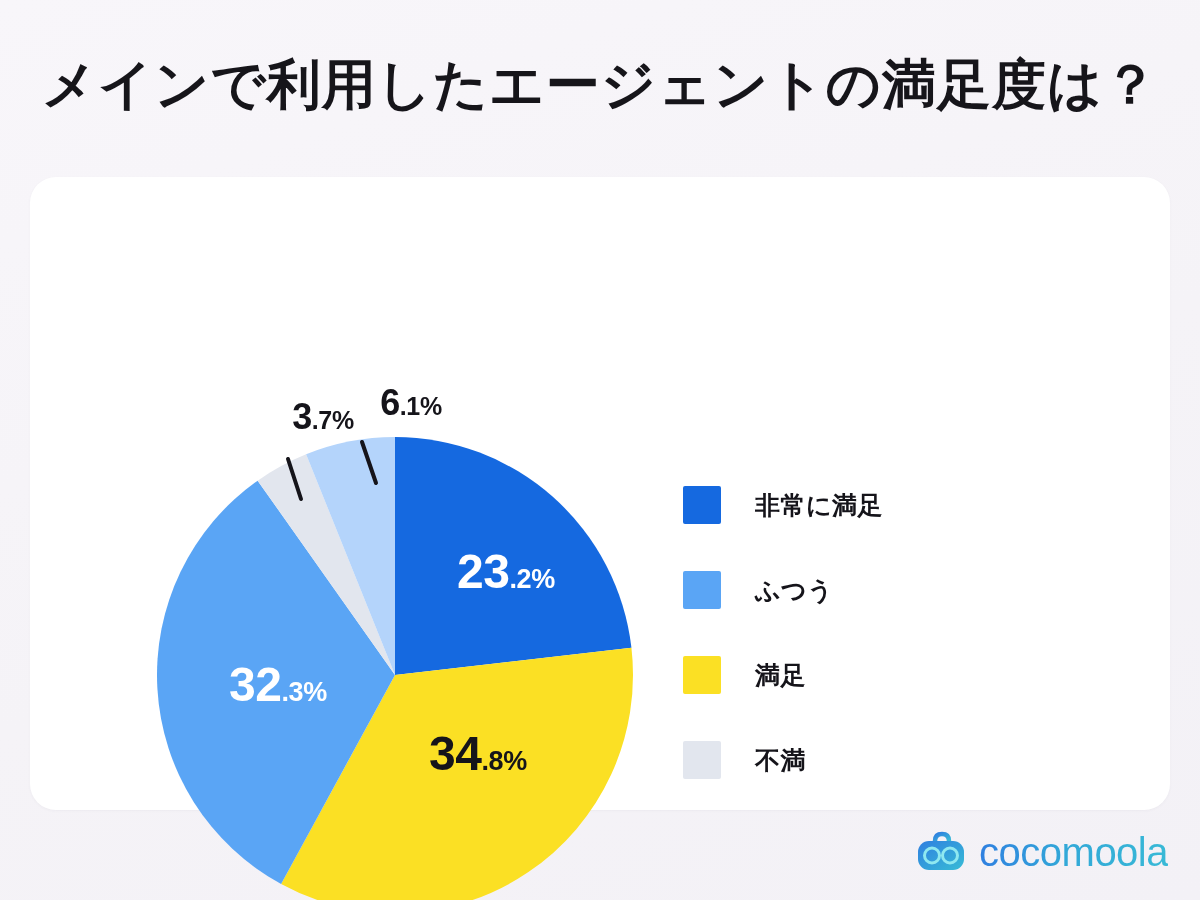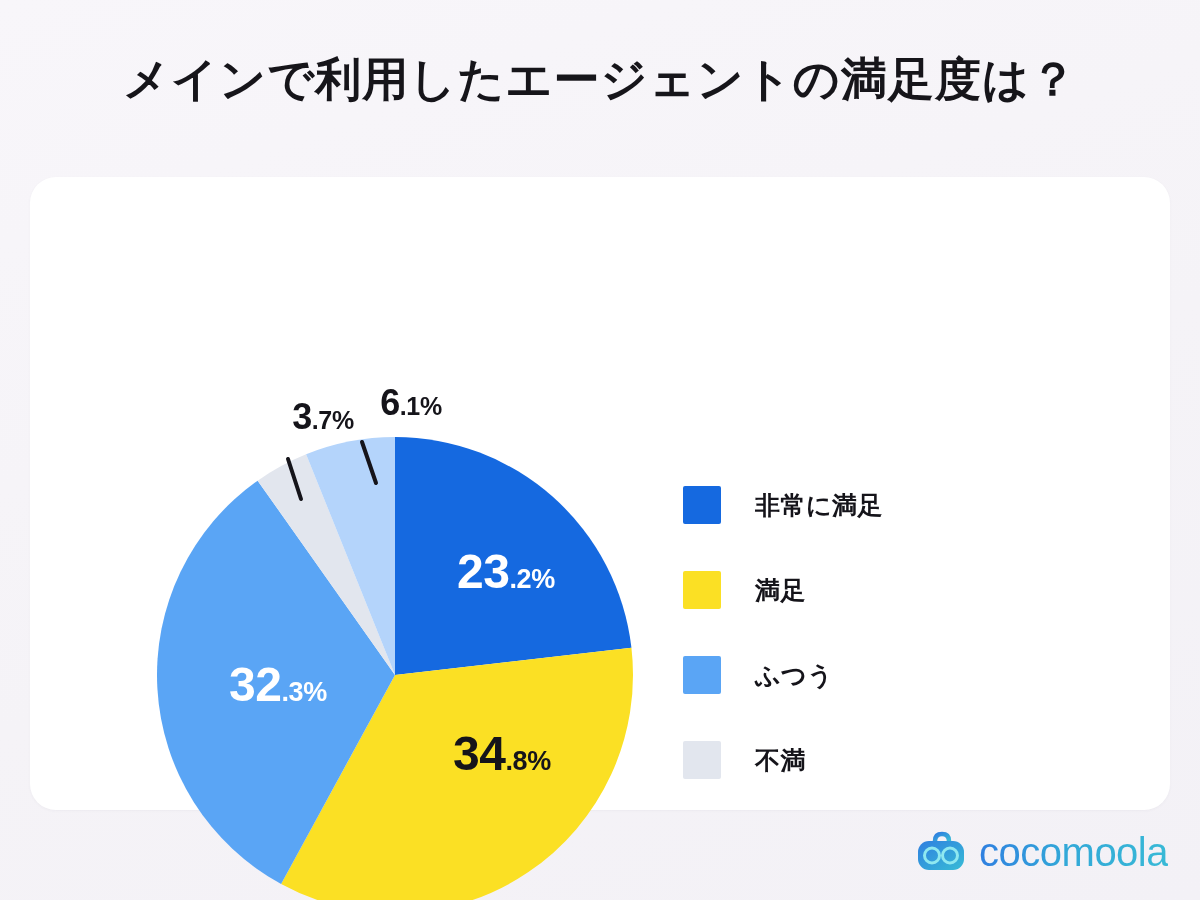--- a/index.html
+++ b/index.html
@@ -19,21 +19,21 @@
     inset: 0;
     background: linear-gradient(160deg, #f8f6fa 0%, #f5f3f7 55%, #f3f1f6 100%);
   }
   
   .title {
     position: absolute;
     top: 52px;
     left: 0;
     width: 1200px;
     text-align: center;
-    font-size: 46px;
+    font-size: 54px;
     font-weight: 700;
     letter-spacing: 1px;
     color: #16151a;
     line-height: 1.2;
     white-space: nowrap;
   }
   
   .card {
     position: absolute;
     left: 30px;
@@ -69,21 +69,21 @@
   }
   .slice-label .int {
     font-size: 48px;
     letter-spacing: -0.5px;
   }
   .slice-label .dec {
     font-size: 27px;
     letter-spacing: -0.3px;
   }
   .lab-white { color: #ffffff; }
-  .lab-black { color: #15141a; margin-left: 24px; }
+  .lab-black { color: #15141a; }
 
   .outer-label {
     position: absolute;
     white-space: nowrap;
     font-weight: 700;
     line-height: 1;
     color: #15141a;
     transform: translate(-50%, -50%);
     margin-left: 44px;
   }
@@ -186,27 +186,27 @@
     </div>
 
     <div class="legend">
 
       <div class="legend-row">
         <span class="legend-swatch" style="background:#1569e0;"></span>
         <span class="legend-text">非常に満足</span>
       </div>
 
       <div class="legend-row">
+        <span class="legend-swatch" style="background:#5aa5f5;"></span>
+        <span class="legend-text">ふつう</span>
+      </div>
+
+      <div class="legend-row">
         <span class="legend-swatch" style="background:#fbe024;"></span>
         <span class="legend-text">満足</span>
-      </div>
-
-      <div class="legend-row">
-        <span class="legend-swatch" style="background:#5aa5f5;"></span>
-        <span class="legend-text">ふつう</span>
       </div>
 
       <div class="legend-row">
         <span class="legend-swatch" style="background:#e2e6ee;"></span>
         <span class="legend-text">不満</span>
       </div>
 
 
     </div>
   </div>

